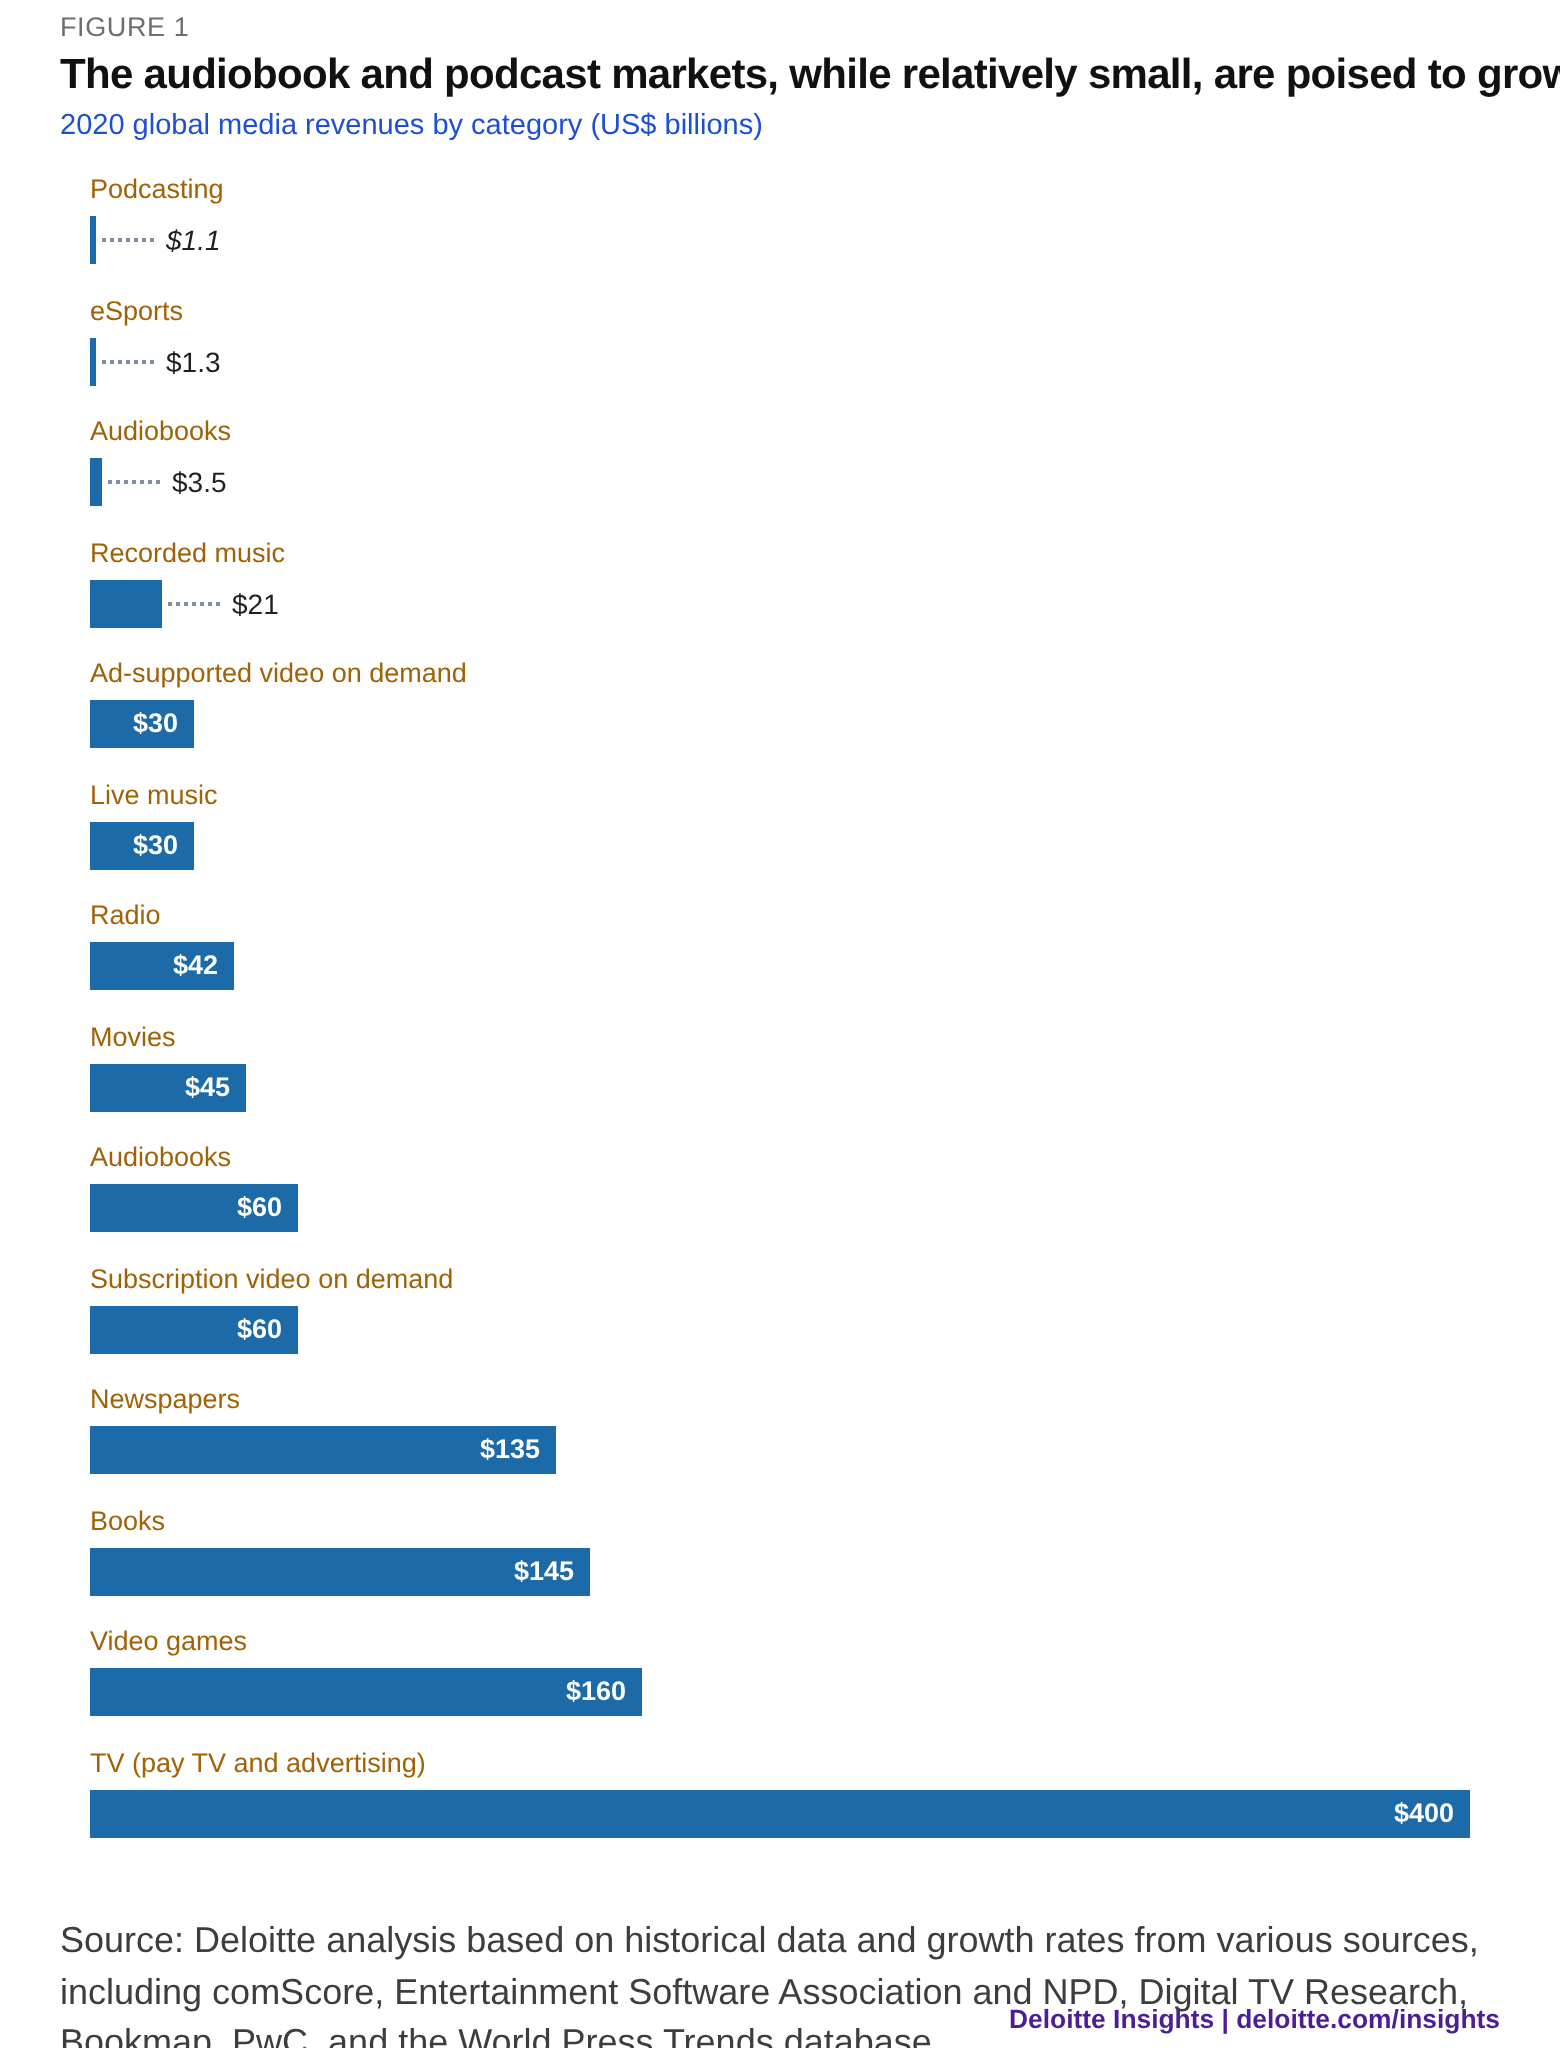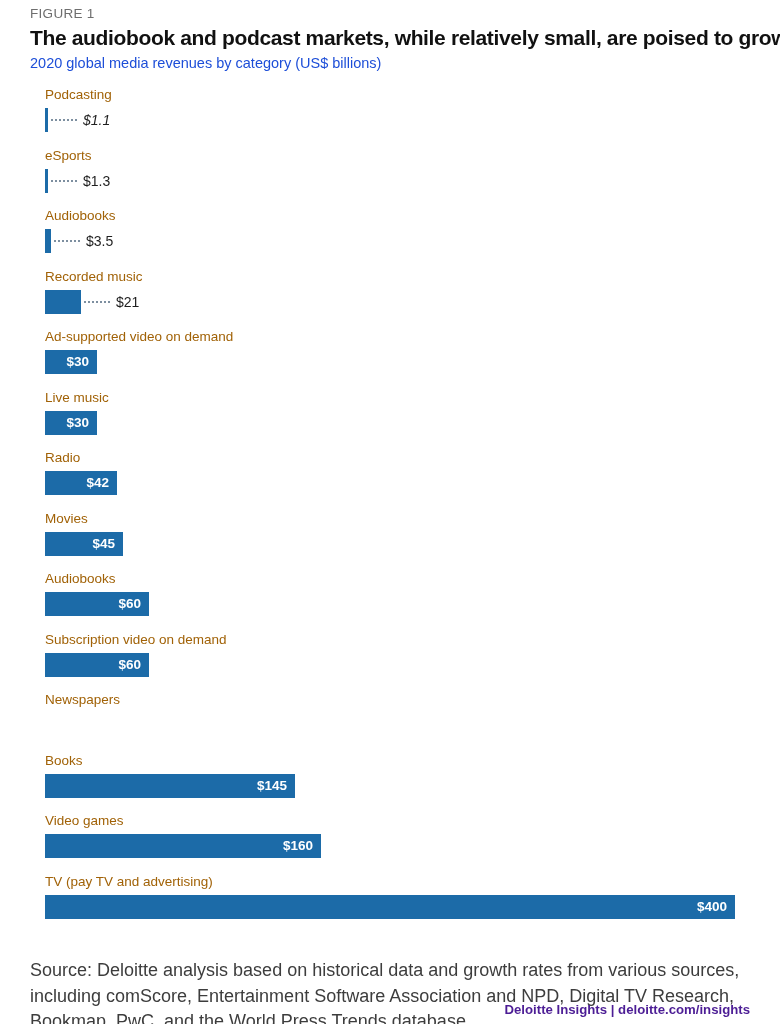--- a/index.html
+++ b/index.html
@@ -222,20 +222,24 @@
       </div>
       <div class="bar-row" style="top: 544.5px;">
         <div class="cat-label">Subscription video on demand</div>
         <div class="bar-track" style="width: 690px;">
           <div class="bar" title="Subscription video on demand $60" style="width: 104px; background: rgb(28, 107, 168);"></div>
           <div class="bar-value-in" style="right: 594px;">$60</div>
         </div>
       </div>
       <div class="bar-row" style="top: 605px;">
         <div class="cat-label">Newspapers</div>
+        <div class="bar-track" style="width: 690px;">
+          <div class="bar" title="Newspapers $135" style="width: 233px; background: rgb(28, 107, 168);"></div>
+          <div class="bar-value-in" style="right: 465px;">$135</div>
+        </div>
       </div>
       <div class="bar-row" style="top: 665.5px;">
         <div class="cat-label">Books</div>
         <div class="bar-track" style="width: 690px;">
           <div class="bar" title="Books $145" style="width: 250px; background: rgb(28, 107, 168);"></div>
           <div class="bar-value-in" style="right: 448px;">$145</div>
         </div>
       </div>
       <div class="bar-row" style="top: 726px;">
         <div class="cat-label">Video games</div>

